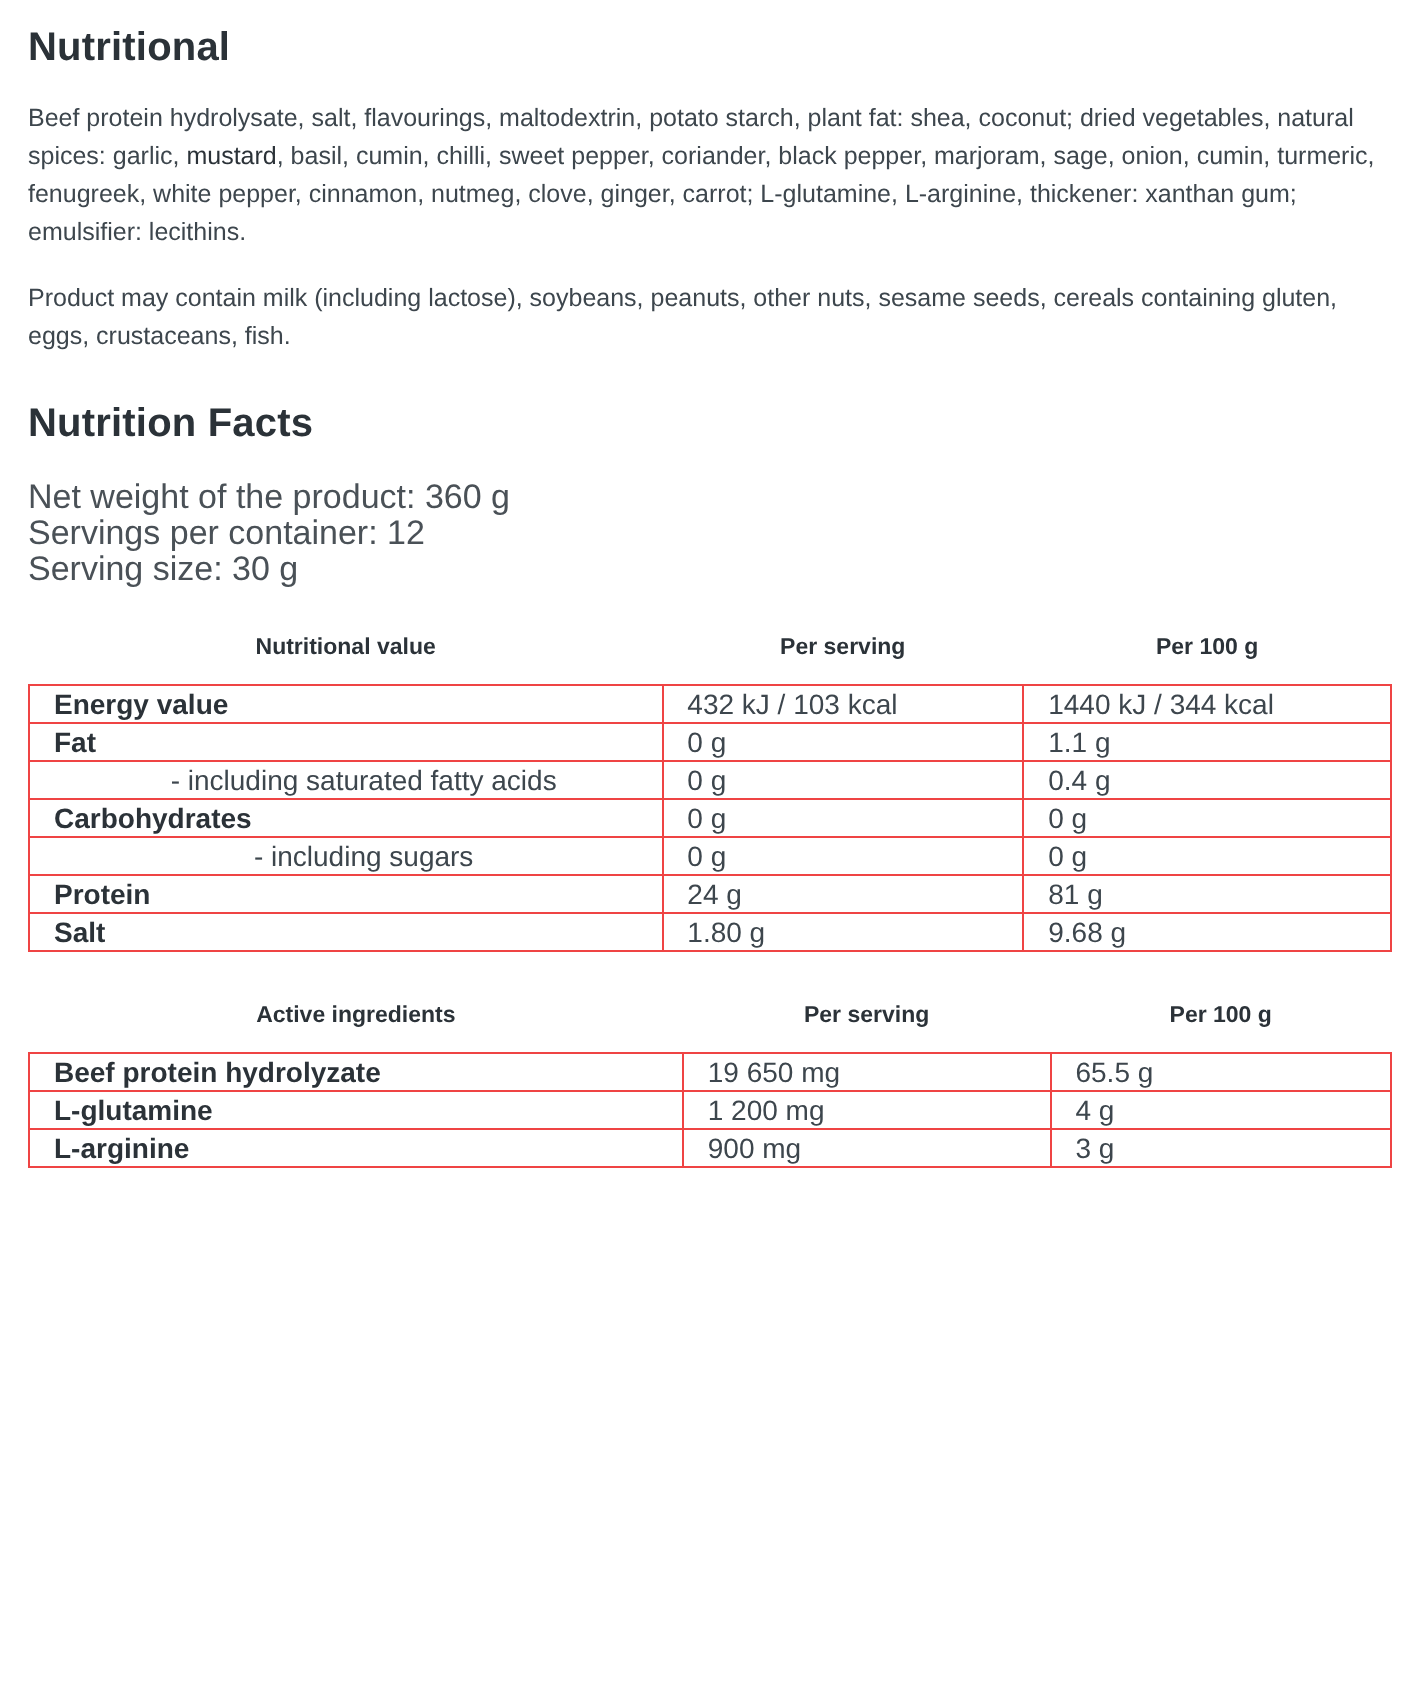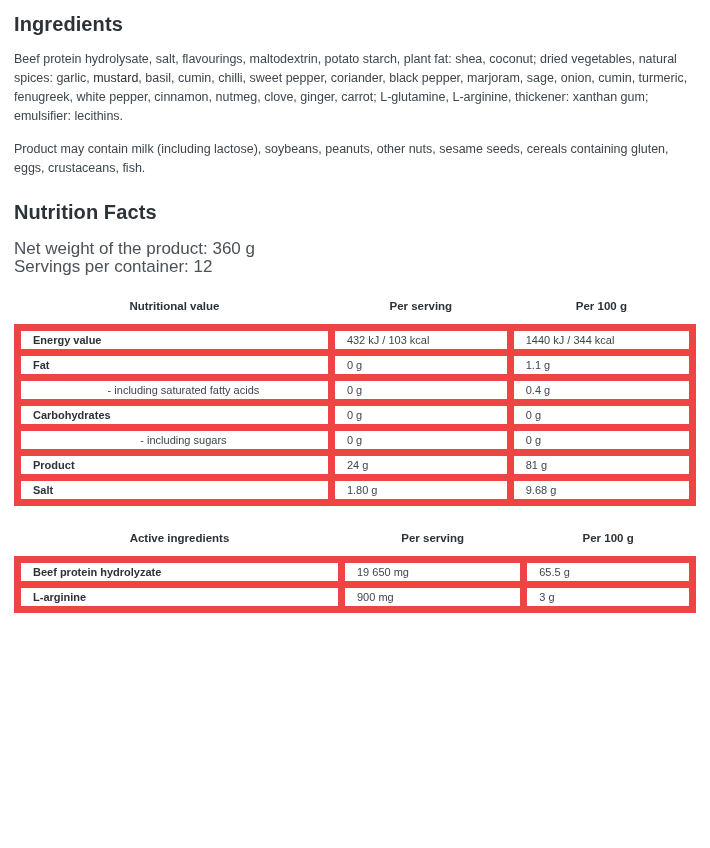--- a/index.html
+++ b/index.html
@@ -61,24 +61,24 @@
   table.nutrition-table thead th {
     font-size: 11.5px;
     font-weight: bold;
     color: #2b3238;
     text-align: center;
     padding: 8px 12px 12px 12px;
     border: none;
     background: transparent;
   }
   table.nutrition-table tbody td {
-    font-size: 11px;
+    font-size: 14px;
     color: #3d464d;
     padding: 1px 12px;
-    border: 7px solid #ef4444;
+    border: 1px solid #ef4444;
     vertical-align: middle;
     line-height: 16px;
   }
   table.nutrition-table tbody td.label {
     font-weight: bold;
     color: #2b3238;
   }
   table.nutrition-table tbody td.label.sub {
     font-weight: normal;
     color: #3d464d;
@@ -91,31 +91,32 @@
 
   .col-name-b { width: 48%; }
   .col-serving-b { width: 27%; }
   .col-hundred-b { width: 25%; }
 </style>
 </head>
 <body>
 
 <div class="page">
 
-  <h2 class="section-title">Ingredients</h2>
+  <h2 class="section-title">Nutritional</h2>
 
   <p class="body-text"><span>Beef protein hydrolysate, salt, flavourings, maltodextrin, potato starch, plant fat: shea, coconut; dried vegetables, natural spices: garlic, </span><span class="allergen-highlight">mustard</span><span>, basil, cumin, chilli, sweet pepper, coriander, black pepper, marjoram, sage, onion, cumin, turmeric, fenugreek, white pepper, cinnamon, nutmeg, clove, ginger, carrot; L-glutamine, L-arginine, thickener: xanthan gum; emulsifier: lecithins.</span></p>
 
   <p class="body-text">Product may contain milk (including lactose), soybeans, peanuts, other nuts, sesame seeds, cereals containing gluten, eggs, crustaceans, fish.</p>
 
   <h2 class="section-title" id="nutrition-title">Nutrition Facts</h2>
 
   <div class="meta-lines">
     <div class="meta-line">Net weight of the product: 360 g</div>
     <div class="meta-line">Servings per container: 12</div>
+    <div class="meta-line">Serving size: 30 g</div>
   </div>
 
   <table class="nutrition-table">
     <colgroup>
       <col class="col-name">
         <col class="col-serving">
         <col class="col-hundred">
     </colgroup>
     <thead>
       <tr>
@@ -144,21 +145,21 @@
         <td class="label">Carbohydrates</td>
         <td>0 g</td>
         <td>0 g</td>
       </tr>
       <tr>
         <td class="label sub">- including sugars</td>
         <td>0 g</td>
         <td>0 g</td>
       </tr>
       <tr>
-        <td class="label">Product</td>
+        <td class="label">Protein</td>
         <td>24 g</td>
         <td>81 g</td>
       </tr>
       <tr>
         <td class="label">Salt</td>
         <td>1.80 g</td>
         <td>9.68 g</td>
       </tr>
     </tbody>
   </table>
@@ -176,20 +177,25 @@
         <th>Per 100 g</th>
       </tr>
     </thead>
     <tbody>
       <tr>
         <td class="label">Beef protein hydrolyzate</td>
         <td>19 650 mg</td>
         <td>65.5 g</td>
       </tr>
       <tr>
+        <td class="label">L-glutamine</td>
+        <td>1 200 mg</td>
+        <td>4 g</td>
+      </tr>
+      <tr>
         <td class="label">L-arginine</td>
         <td>900 mg</td>
         <td>3 g</td>
       </tr>
     </tbody>
   </table>
 
 </div>
 
 </body></html>

